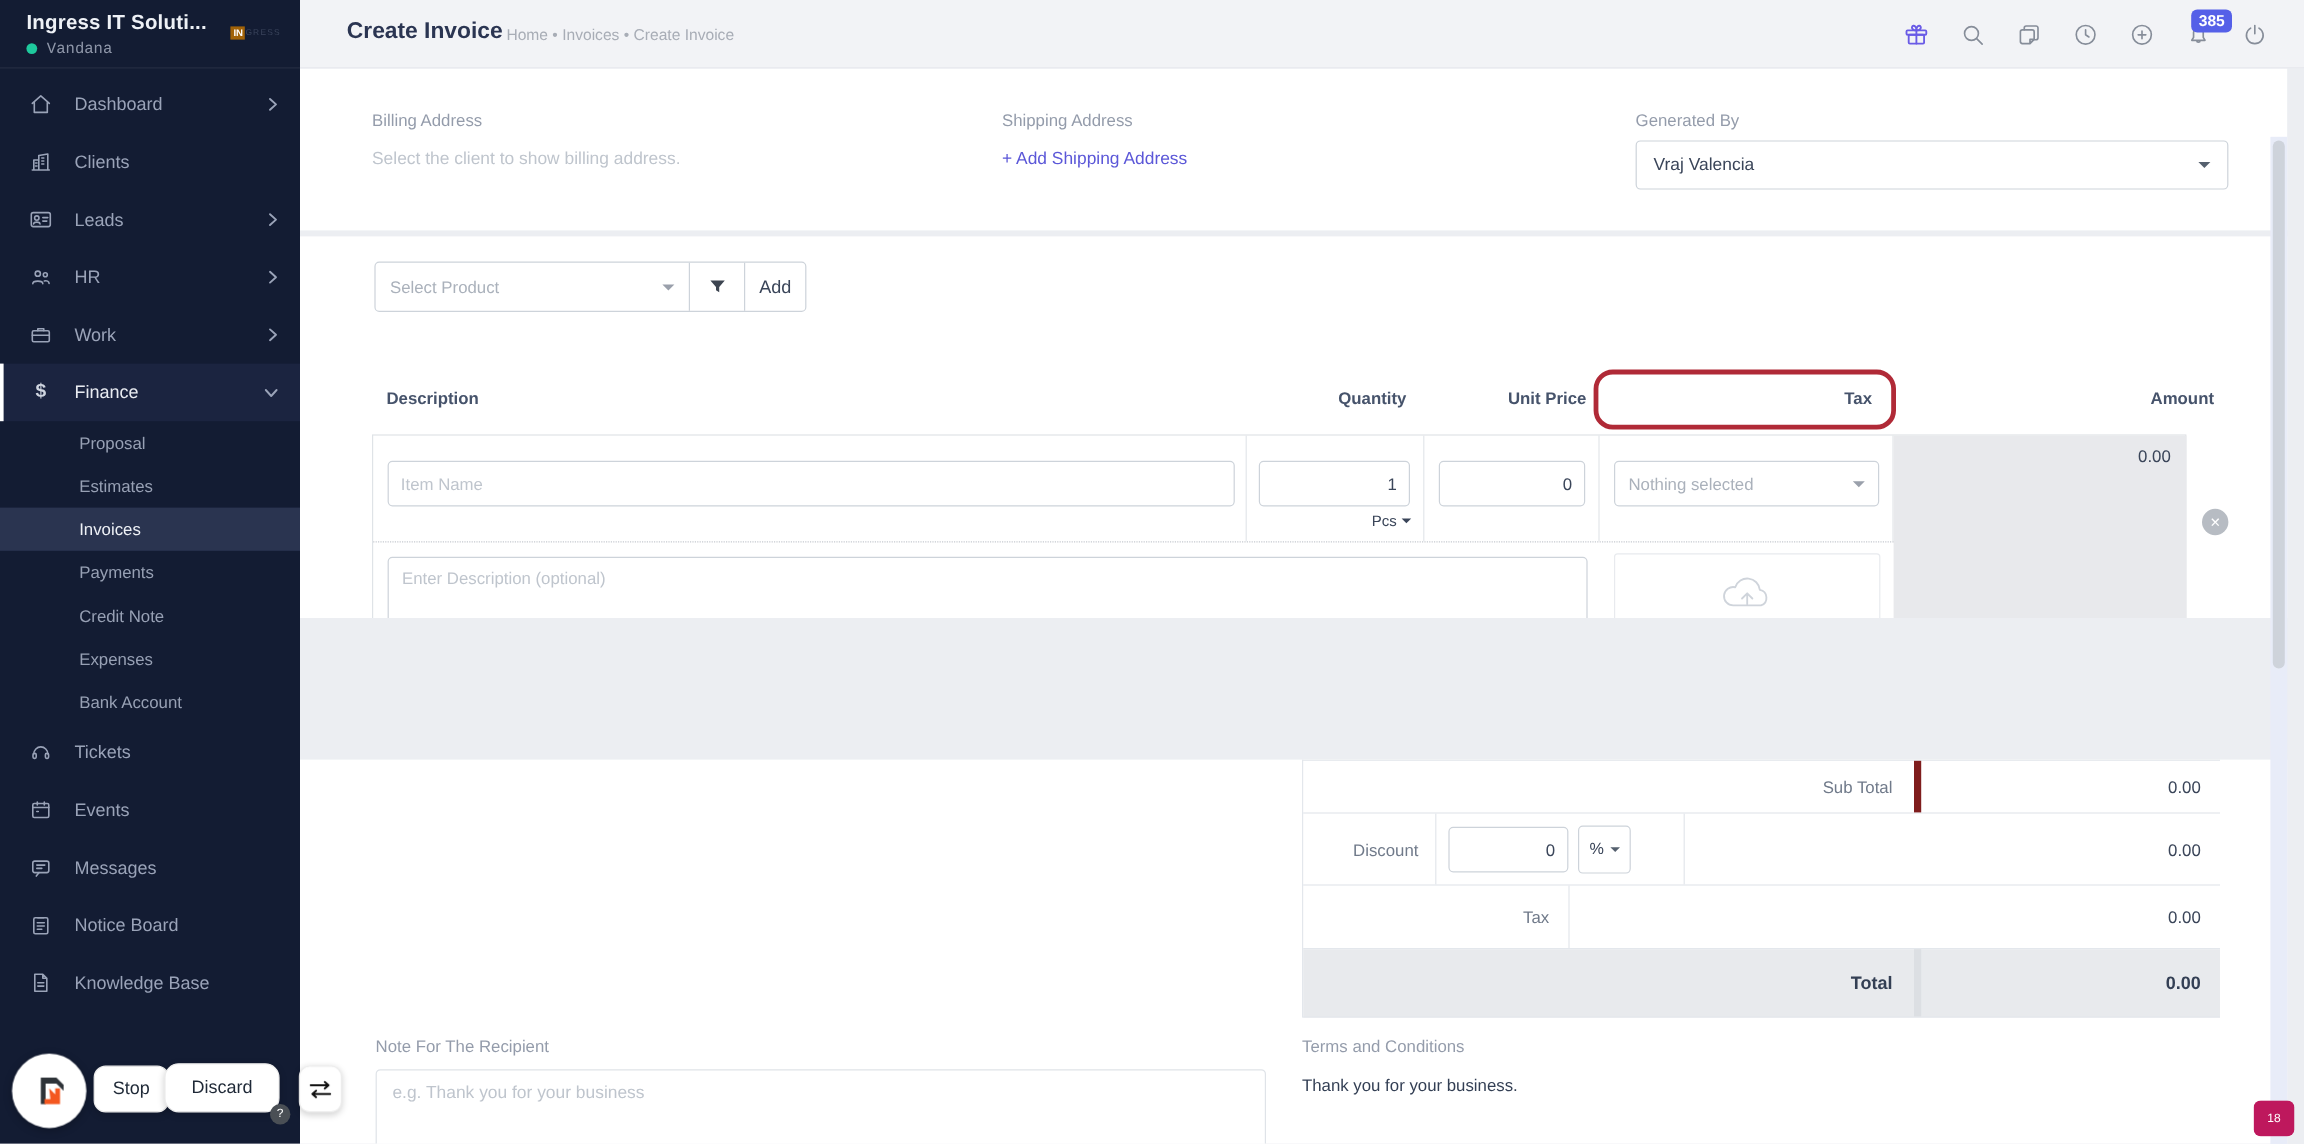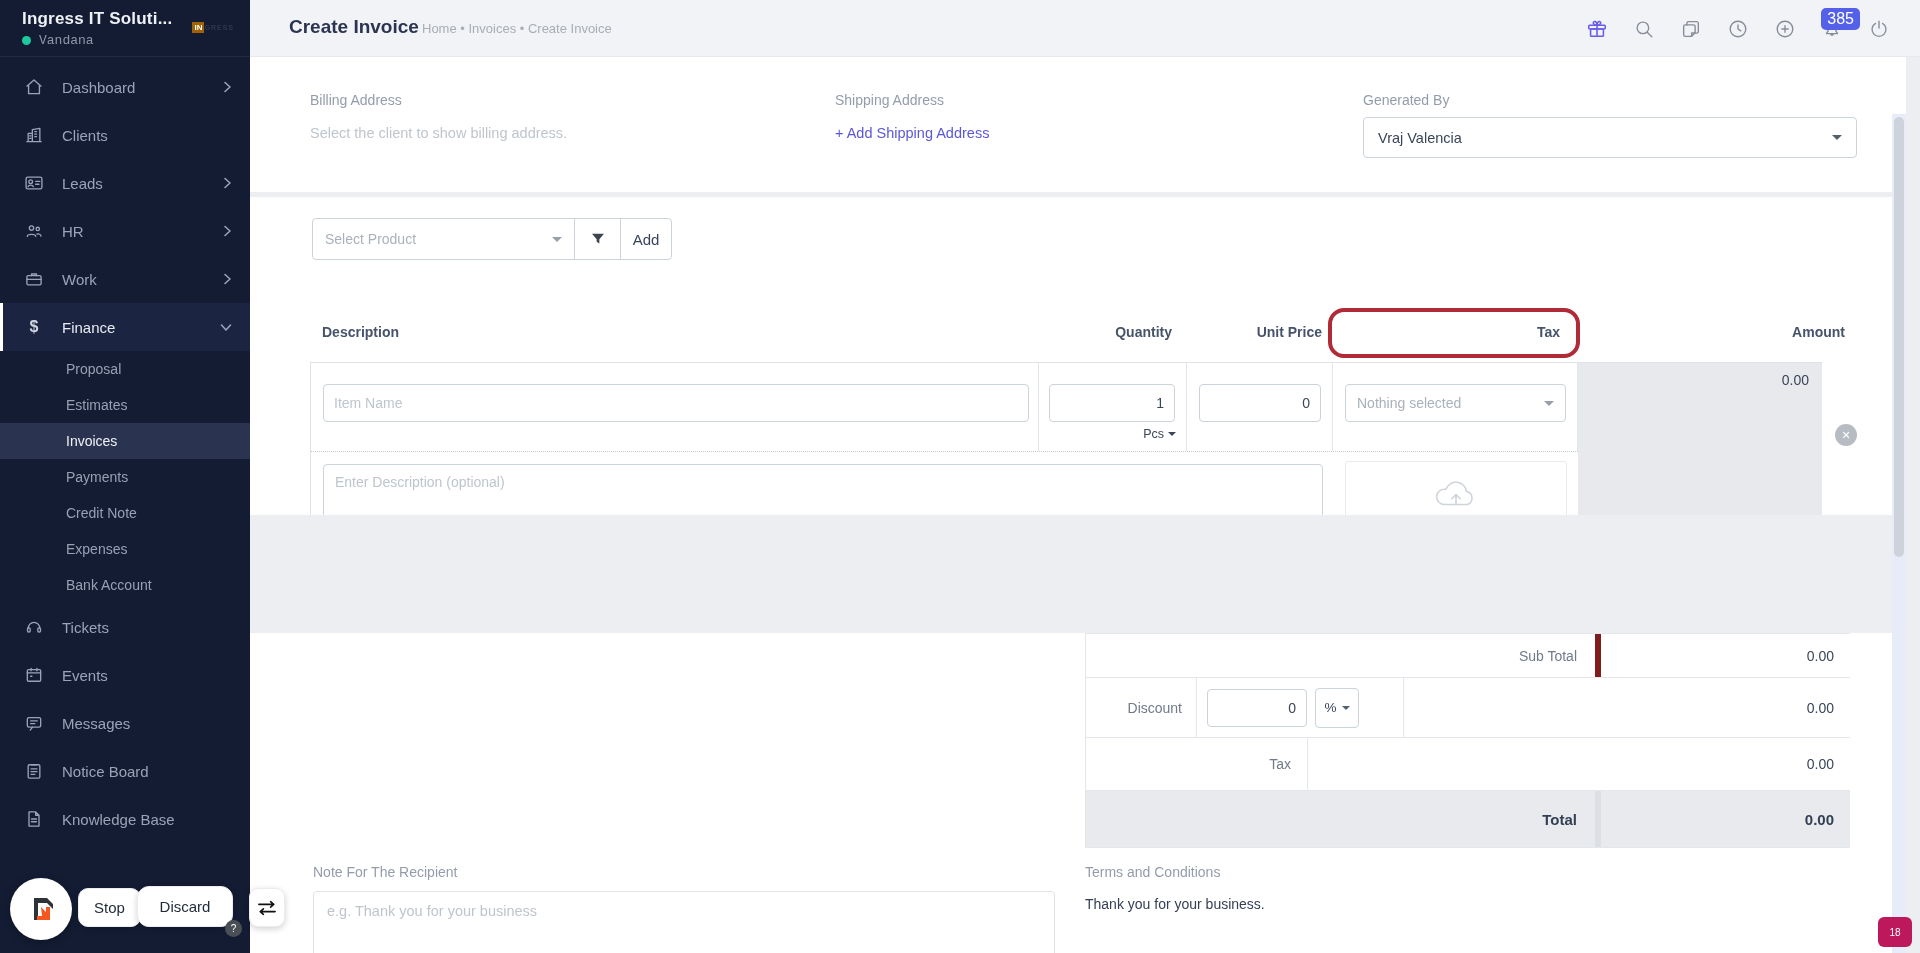--- a/index.html
+++ b/index.html
@@ -28,21 +28,21 @@
   svg.ic { stroke:#9aa3b8; fill:none; stroke-width:1.6; stroke-linecap:round; stroke-linejoin:round; }
 
   
   .topbar { position:absolute; left:250px; top:0; width:1670px; height:57px; background:#f2f3f6; border-bottom:1px solid #e6e8ed; z-index:4; }
   .page-title { position:absolute; left:39px; top:16px; font-size:19px; font-weight:bold; color:#2b3552; }
   .breadcrumb { position:absolute; left:172px; top:21px; font-size:13px; color:#a8adb6; }
   .top-icons { position:absolute; right:30px; top:0; height:57px; display:flex; align-items:center; gap:25px; }
   .tico { position:relative; width:22px; height:22px; display:flex; align-items:center; justify-content:center; cursor:pointer; }
   svg.tic { stroke:#868d99; fill:none; stroke-width:1.5; stroke-linecap:round; stroke-linejoin:round; }
   svg.tic.gift { stroke:#6a5be6; stroke-width:1.7; }
-  .badge-count { position:absolute; top:-10px; right:-17px; background:#5560e8; color:#fff; font-size:16px; font-weight:normal; padding:2px 6px; border-radius:5px; }
+  .badge-count { position:absolute; top:-10px; right:-17px; background:#5560e8; color:#fff; font-size:13px; font-weight:bold; padding:2px 6px; border-radius:5px; }
 
   
   .content { position:absolute; left:250px; top:57px; width:1656px; height:896px; background:#eceef2; }
   .card { position:absolute; left:0; width:100%; background:#fff; overflow:hidden; }
   .card1 { top:0; height:135px; }
   .card2 { top:140px; height:318px; }
   .card3 { top:576px; height:320px; }
   .flabel { font-size:14px; color:#949cab; }
   .hint { font-size:14.5px; color:#bfc5cd; }
   .purple-link { font-size:14.5px; color:#5b57d8; cursor:pointer; }

